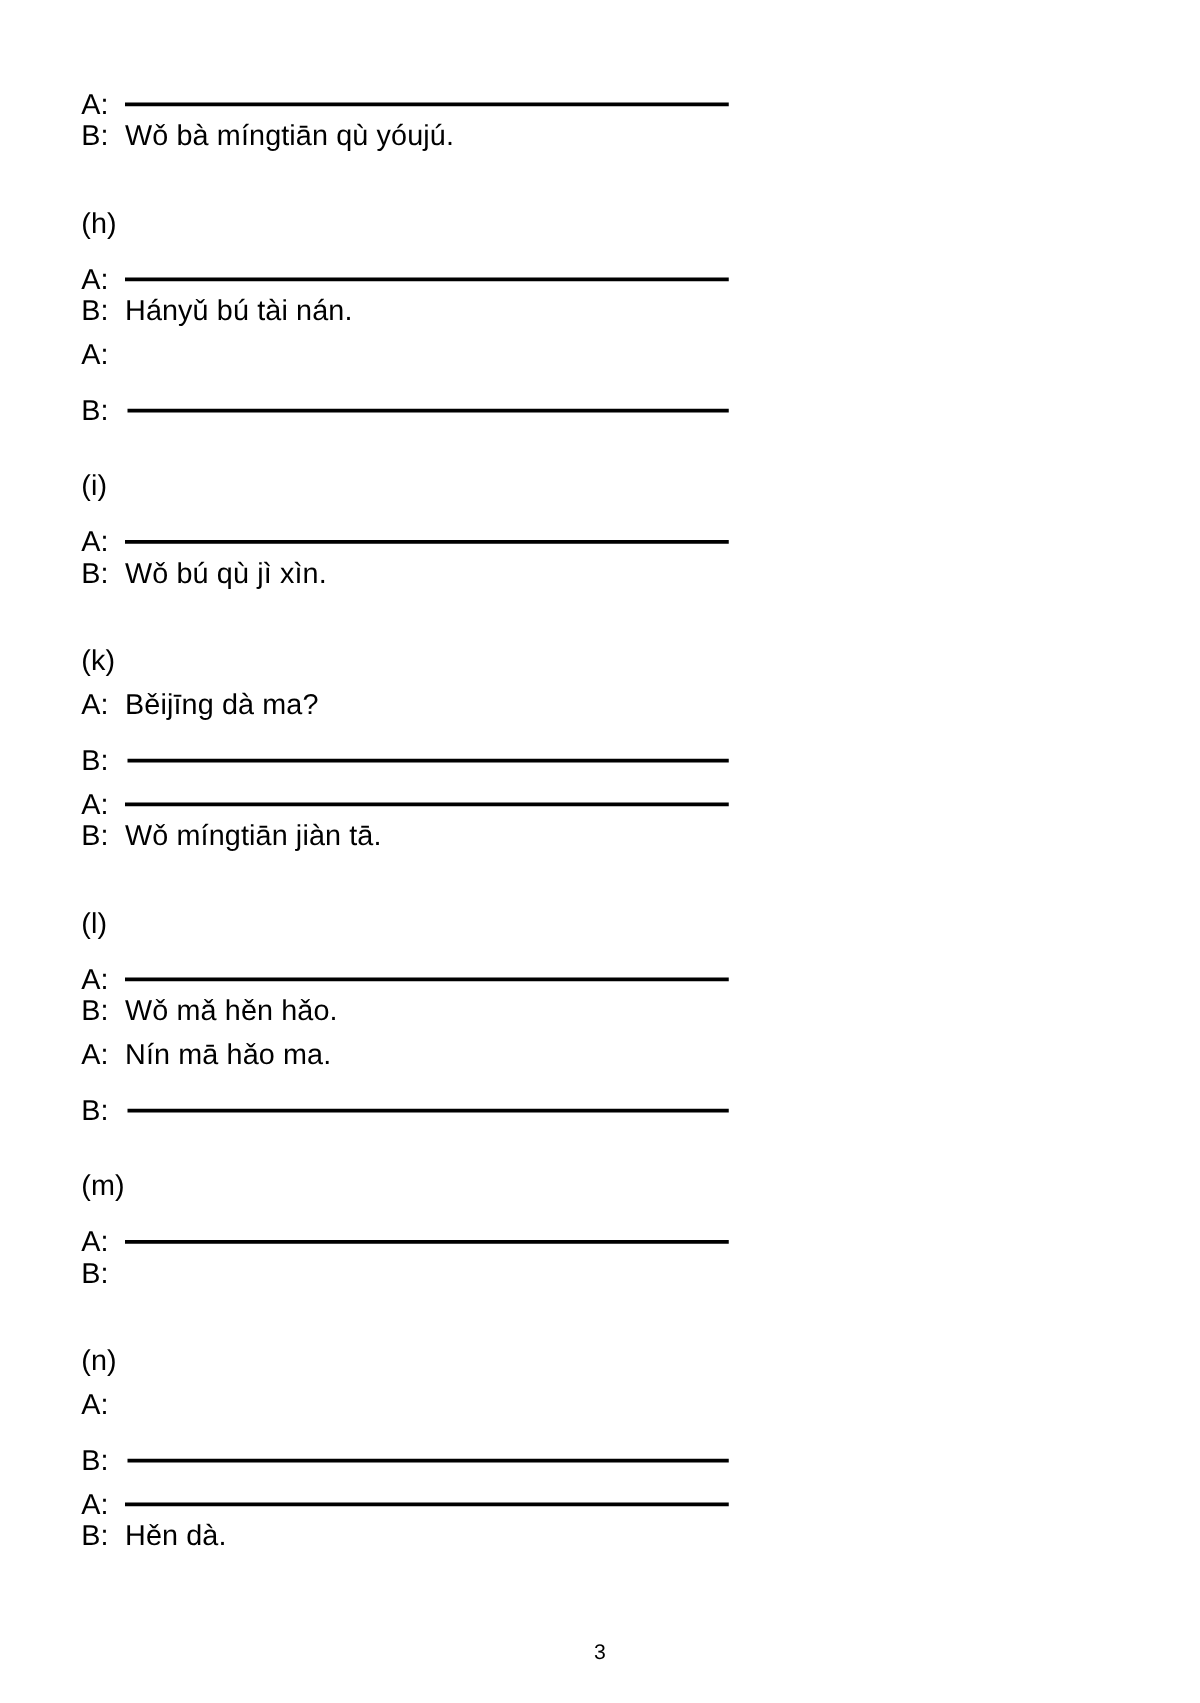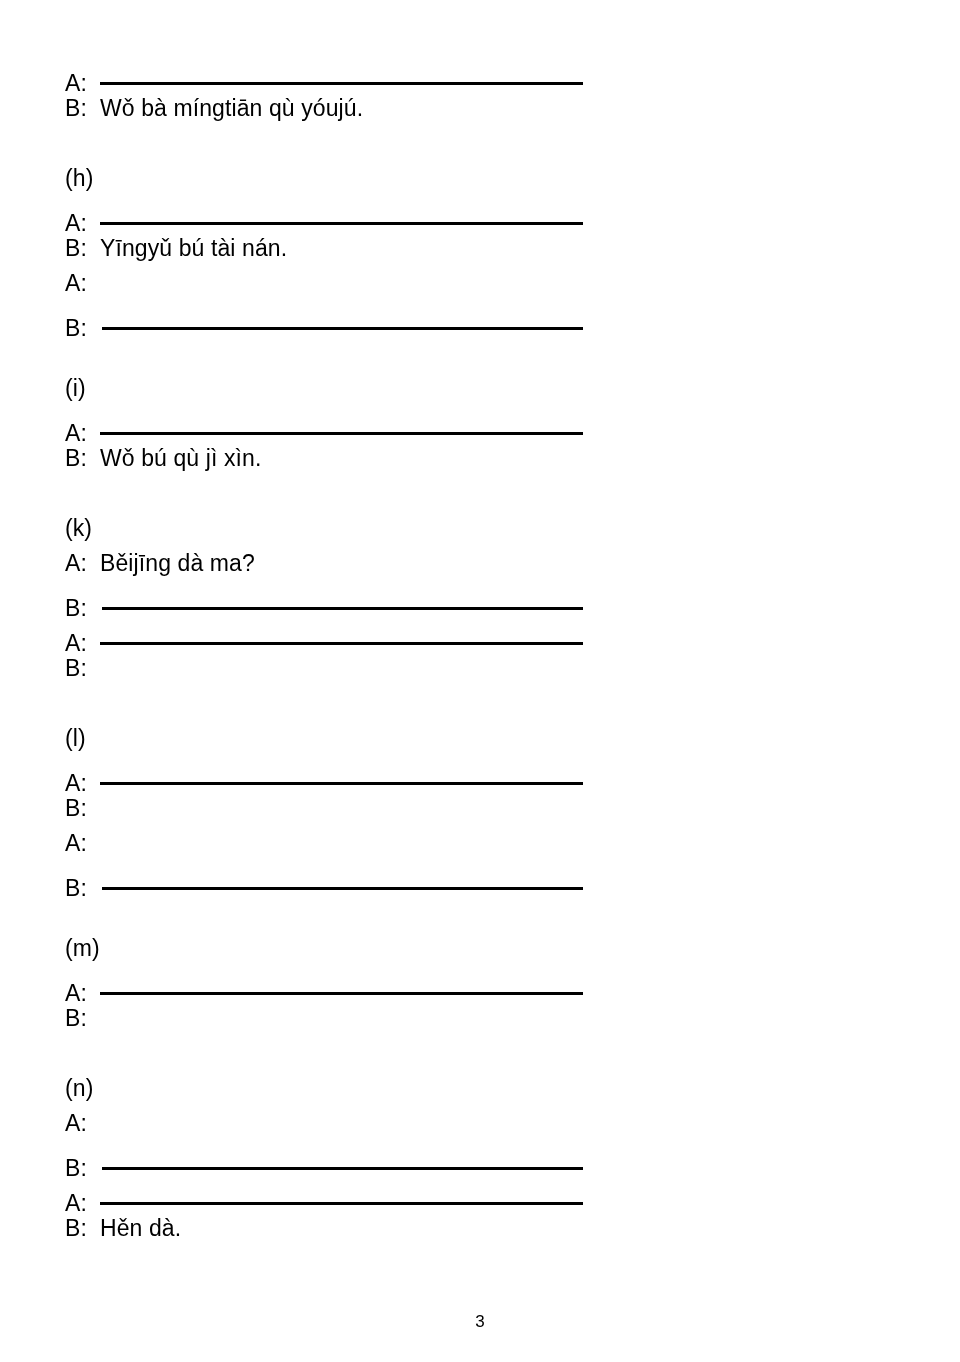--- a/index.html
+++ b/index.html
@@ -102,41 +102,41 @@
 
 <div class="page">
   <div class="worksheet" id="worksheet-body">
       <div class="group">
         <div class="line"><span class="speaker">A:</span><span class="blank-rule"></span></div>
         <div class="line is-b"><span class="speaker">B:</span><span class="answer-text">Wǒ bà míngtiān qù yóujú.</span></div>
       </div>
       <div class="group">
         <div class="group-label">(h)</div>
         <div class="line"><span class="speaker">A:</span><span class="blank-rule"></span></div>
-        <div class="line is-b"><span class="speaker">B:</span><span class="answer-text">Yīngyǔ bú tài nán.</span></div>
+        <div class="line is-b"><span class="speaker">B:</span><span class="answer-text">Hányǔ bú tài nán.</span></div>
         <div class="line"><span class="speaker">A:</span></div>
         <div class="line is-b"><span class="speaker">B:</span><span class="blank-rule"></span></div>
       </div>
       <div class="group">
         <div class="group-label">(i)</div>
         <div class="line"><span class="speaker">A:</span><span class="blank-rule"></span></div>
         <div class="line is-b"><span class="speaker">B:</span><span class="answer-text">Wǒ bú qù jì xìn.</span></div>
       </div>
       <div class="group">
         <div class="group-label">(k)</div>
         <div class="line"><span class="speaker">A:</span><span class="answer-text">Běijīng dà ma?</span></div>
         <div class="line is-b"><span class="speaker">B:</span><span class="blank-rule"></span></div>
         <div class="line"><span class="speaker">A:</span><span class="blank-rule"></span></div>
-        <div class="line is-b"><span class="speaker">B:</span></div>
+        <div class="line is-b"><span class="speaker">B:</span><span class="answer-text">Wǒ míngtiān jiàn tā.</span></div>
       </div>
       <div class="group">
         <div class="group-label">(l)</div>
         <div class="line"><span class="speaker">A:</span><span class="blank-rule"></span></div>
-        <div class="line is-b"><span class="speaker">B:</span></div>
-        <div class="line"><span class="speaker">A:</span></div>
+        <div class="line is-b"><span class="speaker">B:</span><span class="answer-text">Wǒ mǎ hěn hǎo.</span></div>
+        <div class="line"><span class="speaker">A:</span><span class="answer-text">Nín mā hǎo ma.</span></div>
         <div class="line is-b"><span class="speaker">B:</span><span class="blank-rule"></span></div>
       </div>
       <div class="group">
         <div class="group-label">(m)</div>
         <div class="line"><span class="speaker">A:</span><span class="blank-rule"></span></div>
         <div class="line is-b"><span class="speaker">B:</span></div>
       </div>
       <div class="group">
         <div class="group-label">(n)</div>
         <div class="line"><span class="speaker">A:</span></div>

